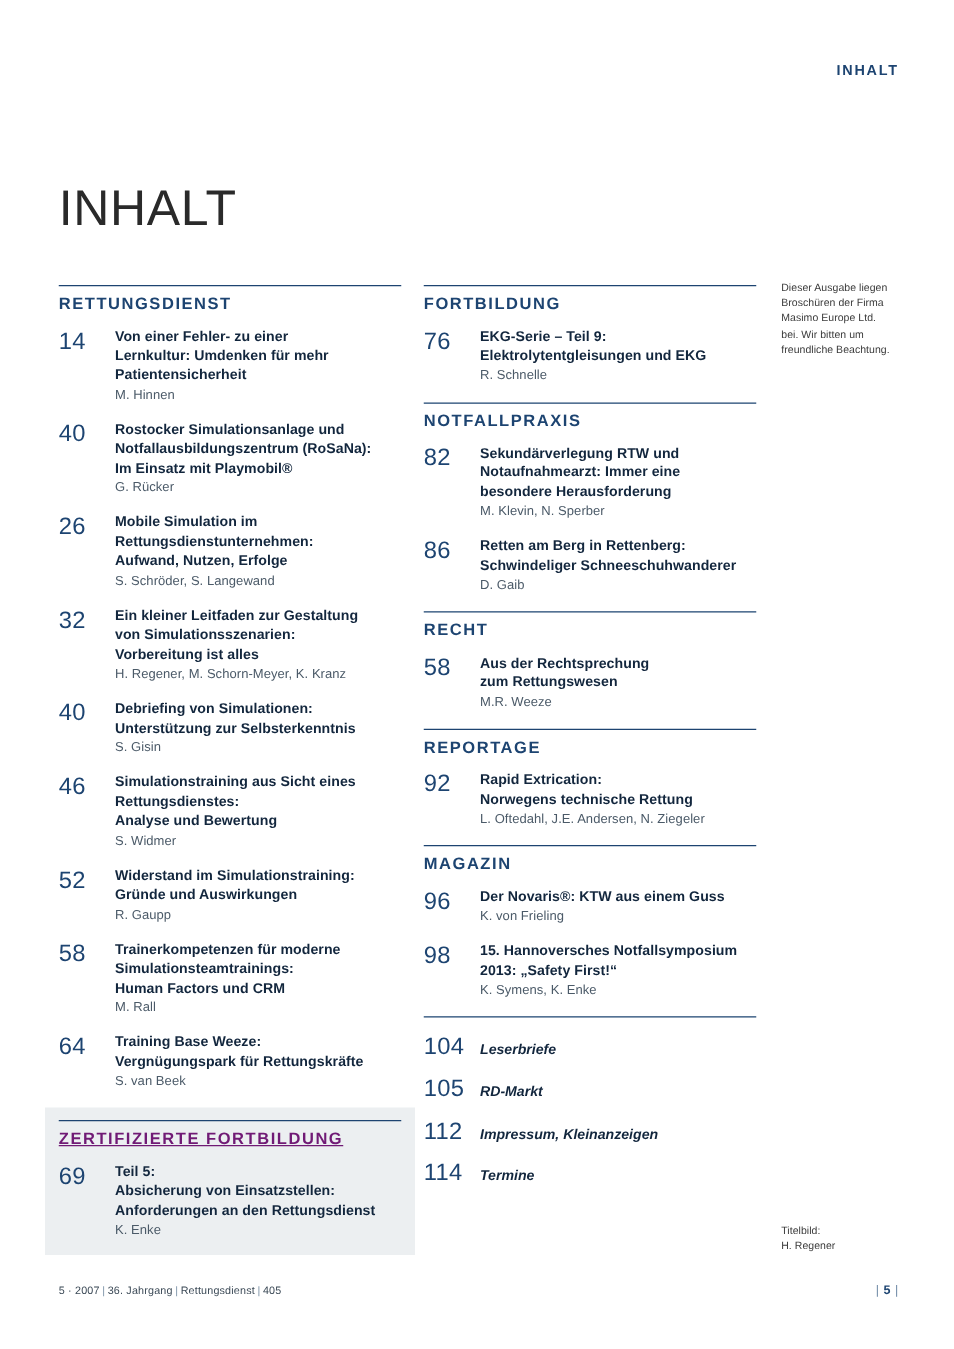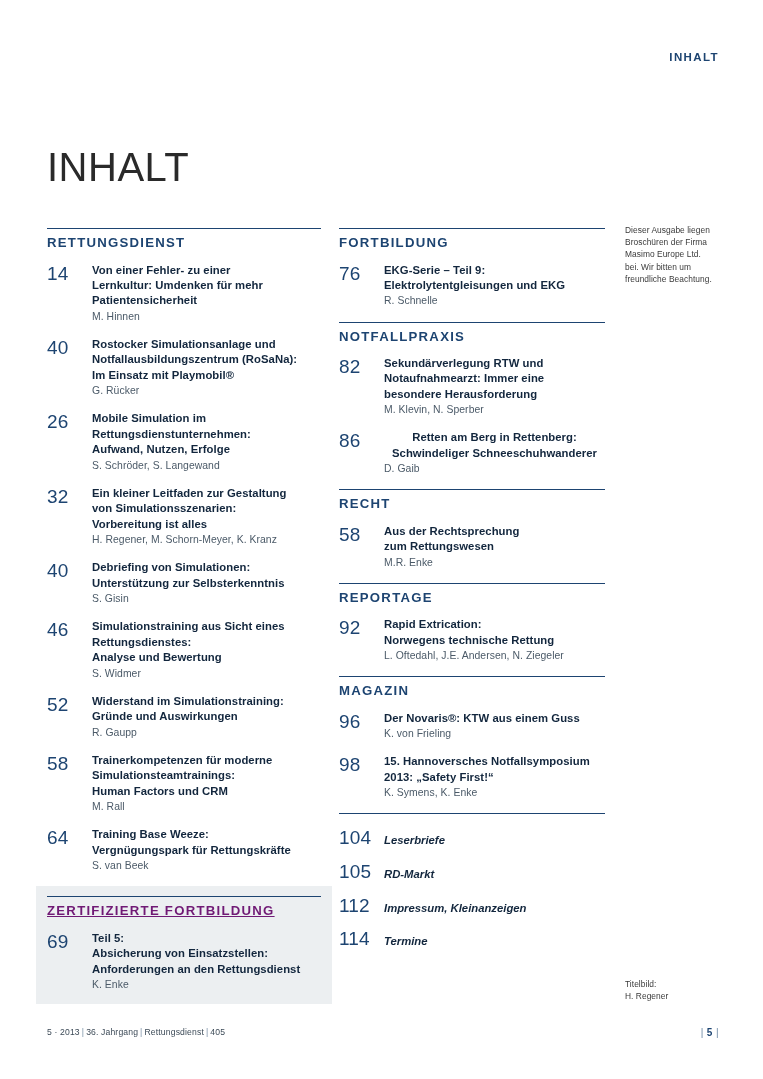--- a/index.html
+++ b/index.html
@@ -309,35 +309,35 @@
             <div class="body">
               <div class="etitle" style="white-space: pre-line;">Sekundärverlegung RTW und
 Notaufnahmearzt: Immer eine
 besondere Herausforderung</div>
               <div class="eauthor">M. Klevin, N. Sperber</div>
             </div>
           </div>
           <div class="entry">
             <div class="pnum">86</div>
             <div class="body">
-              <div class="etitle" style="white-space: pre-line; text-align: center;">Retten am Berg in Rettenberg:
+              <div class="etitle" style="white-space: pre-line;">Retten am Berg in Rettenberg:
 Schwindeliger Schneeschuhwanderer</div>
               <div class="eauthor">D. Gaib</div>
             </div>
           </div>
         </div>
         <div class="section" style="margin-bottom: 13px;">
           <div class="sec-rule"></div>
           <div class="sec-title">RECHT</div>
           <div class="entry">
             <div class="pnum">58</div>
             <div class="body">
               <div class="etitle" style="white-space: pre-line;">Aus der Rechtsprechung
 zum Rettungswesen</div>
-              <div class="eauthor">M.R. Enke</div>
+              <div class="eauthor">M.R. Weeze</div>
             </div>
           </div>
         </div>
         <div class="section" style="margin-bottom: 13px;">
           <div class="sec-rule"></div>
           <div class="sec-title">REPORTAGE</div>
           <div class="entry">
             <div class="pnum">92</div>
             <div class="body">
               <div class="etitle" style="white-space: pre-line;">Rapid Extrication:
@@ -389,21 +389,21 @@
 
   <div class="side-note note-top">Dieser Ausgabe liegen
 Broschüren der Firma
 Masimo Europe Ltd.
 bei. Wir bitten um
 freundliche Beachtung.</div>
   <div class="side-note note-cover">Titelbild:
 H. Regener</div>
 
   <div class="footer-left">
-    <span>5 · 2013</span><span class="sep">|</span><span>36. Jahrgang</span><span class="sep">|</span><span>Rettungsdienst</span><span class="sep">|</span><span>405</span>
+    <span>5 · 2007</span><span class="sep">|</span><span>36. Jahrgang</span><span class="sep">|</span><span>Rettungsdienst</span><span class="sep">|</span><span>405</span>
   </div>
   <div class="footer-right">
     <span class="bar">|</span>
     <span>5</span>
     <span class="bar">|</span>
   </div>
 
 </div>
 
 </body></html>

